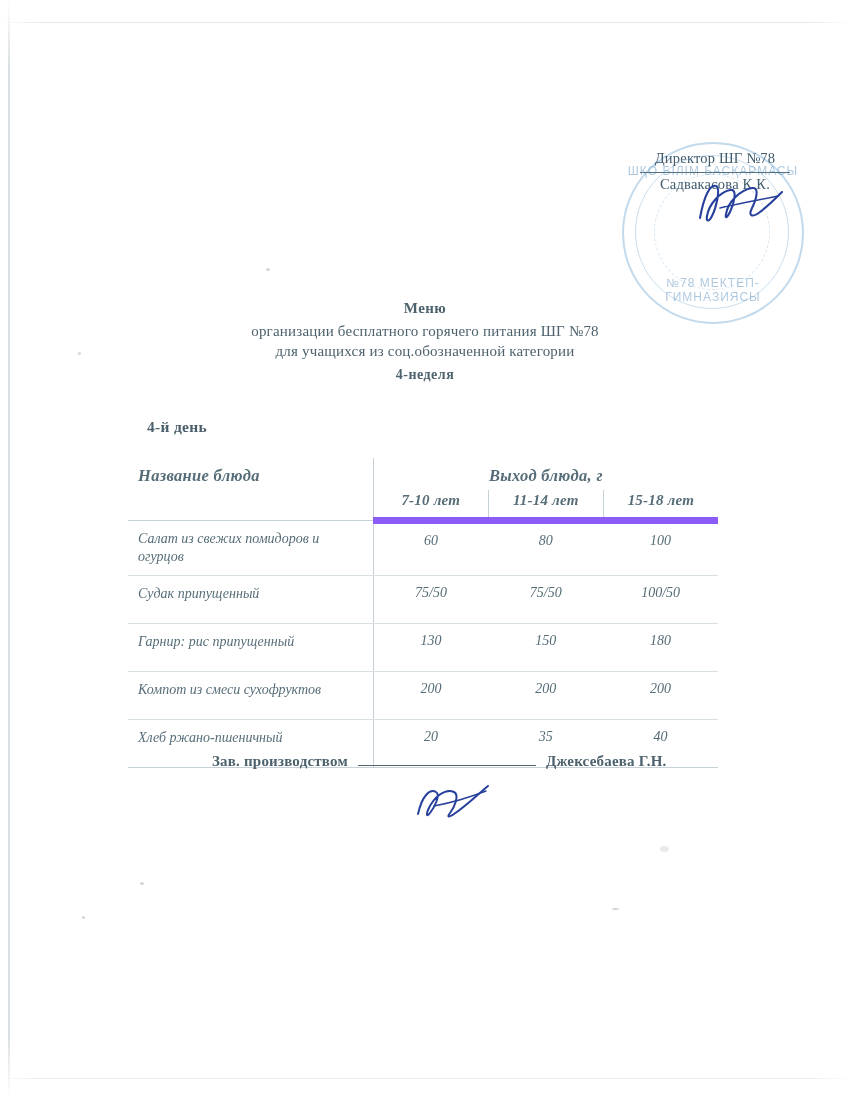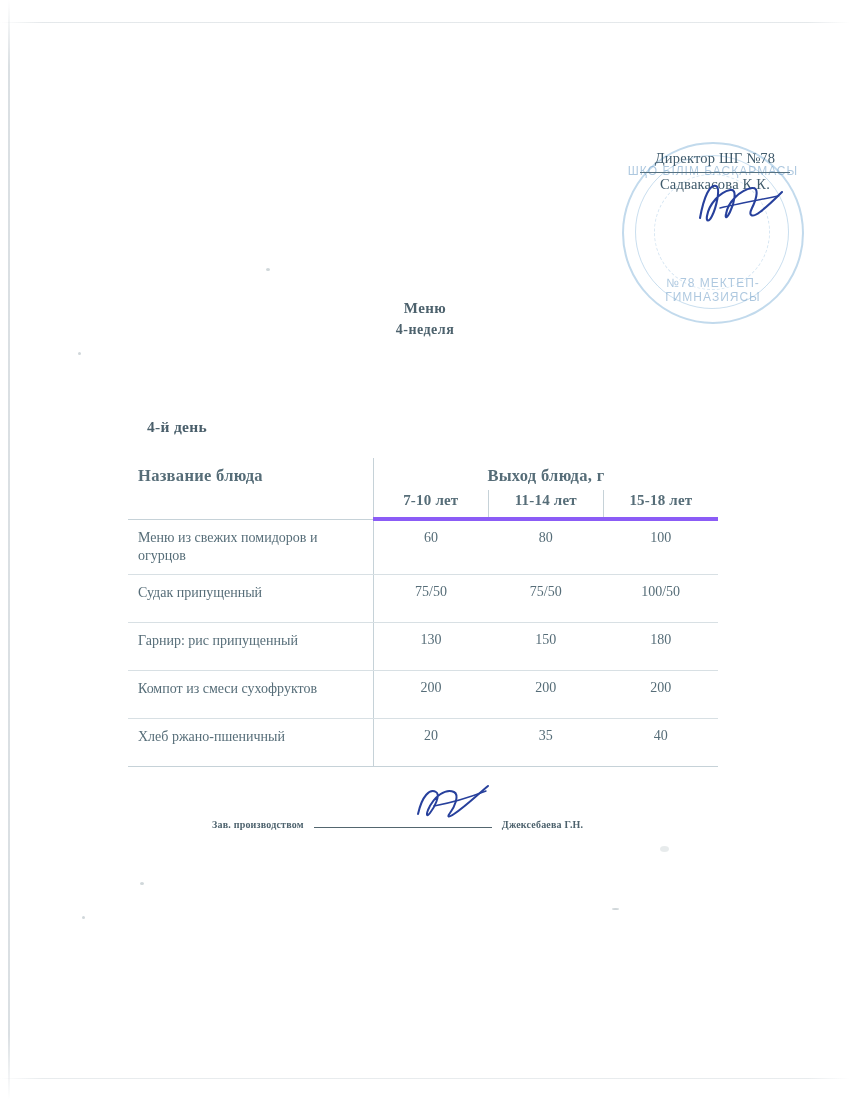--- a/index.html
+++ b/index.html
@@ -160,20 +160,21 @@
   }
 
   
   #menu-table {
     position: absolute;
     left: 128px;
     top: 458px;
     width: 590px;
     border-collapse: collapse;
     color: #566d78;
+    font-style: italic;
   }
   #menu-table th, #menu-table td {
     border: none;
     padding: 0;
   }
   #menu-table .hdr-name {
     font-size: 16.5px;
     font-weight: bold;
     text-align: left;
     padding: 8px 0 10px 10px;
@@ -189,21 +190,21 @@
     letter-spacing: 0.3px;
     padding: 8px 0 4px 0;
     border-bottom: none;
   }
   #menu-table .hdr-age {
     font-size: 15px;
     font-weight: bold;
     text-align: center;
     padding: 2px 0 8px 0;
     letter-spacing: 0.2px;
-    border-bottom: 4px solid #8b5cf6;
+    border-bottom: 7px solid #8b5cf6;
     width: 117px;
   }
   #menu-table .hdr-age.sep {
     border-left: 1px solid #c6d2d8;
   }
   #menu-table td.dish {
     font-size: 14px;
     text-align: left;
     padding: 9px 8px 9px 10px;
     line-height: 1.3;
@@ -220,22 +221,22 @@
   }
   #menu-table tr:last-child td.dish,
   #menu-table tr:last-child td.val {
     border-bottom: 1px solid #c6d2d8;
   }
 
   
   #footer-sign {
     position: absolute;
     left: 212px;
-    top: 816px;
-    font-size: 10px;
+    top: 753px;
+    font-size: 15px;
     font-weight: bold;
     color: #4d626d;
     letter-spacing: 0.2px;
     white-space: nowrap;
   }
   #footer-sign .rule {
     display: inline-block;
     width: 178px;
     border-bottom: 1px solid #53666f;
     height: 11px;
@@ -285,40 +286,42 @@
     <div class="line">Садвакасова К.К.</div>
   </div>
 
   <svg id="director-signature" viewBox="0 0 110 48">
     <path d="M10,40 C14,18 20,6 26,8 C31,10 26,30 22,38 C19,44 16,44 17,38 C19,26 30,14 40,12 C48,10 44,26 40,34 C37,40 35,41 36,36 C38,24 50,12 62,10 C70,9 66,22 62,30 C58,38 62,40 70,34 C78,28 86,20 92,14" fill="none" stroke="#27409c" stroke-width="2.1" stroke-linecap="round"></path>
     <path d="M30,30 C48,26 68,22 88,18" fill="none" stroke="#27409c" stroke-width="1.5" stroke-linecap="round"></path>
   </svg>
 
   <div id="title-block">
     <div id="doc-title">Меню</div>
+    <div id="doc-subtitle-1">организации бесплатного горячего питания ШГ  №78</div>
+    <div id="doc-subtitle-2">для учащихся из соц.обозначенной категории</div>
     <div id="week-label">4-неделя</div>
   </div>
 
   <div id="day-label">4-й день</div>
 
   <table id="menu-table">
     <thead>
       <tr>
         <th class="hdr-name" rowspan="2">Название блюда</th>
         <th class="hdr-yield" colspan="3">Выход блюда, г</th>
       </tr>
       <tr>
         <th class="hdr-age">7-10 лет</th>
         <th class="hdr-age sep">11-14 лет</th>
         <th class="hdr-age sep">15-18 лет</th>
       </tr>
     </thead>
     <tbody>
       <tr>
-        <td class="dish">Меню из свежих помидоров и огурцов</td>
+        <td class="dish">Салат из свежих помидоров и огурцов</td>
         <td class="val">60</td>
         <td class="val">80</td>
         <td class="val">100</td>
       </tr>
       <tr>
         <td class="dish">Судак припущенный</td>
         <td class="val">75/50</td>
         <td class="val">75/50</td>
         <td class="val">100/50</td>
       </tr>

